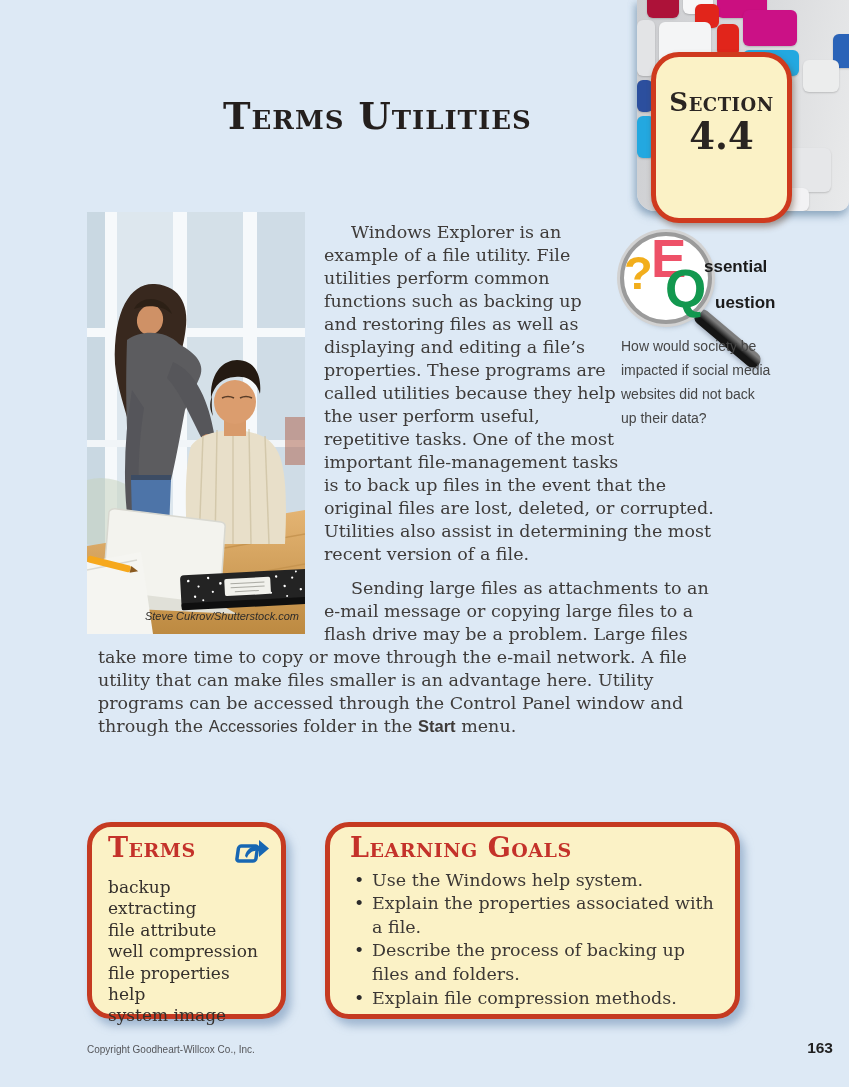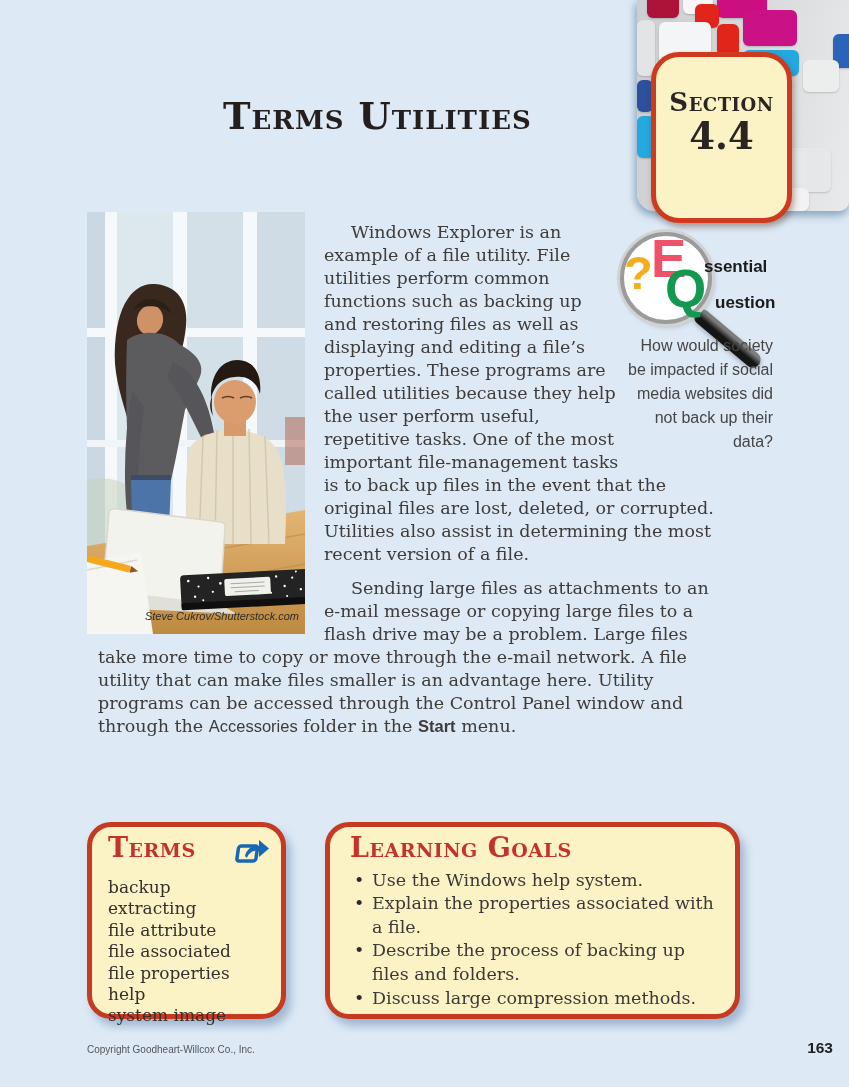--- a/index.html
+++ b/index.html
@@ -76,21 +76,21 @@
   .eq-letter{position:absolute;font-family:"Liberation Sans",sans-serif;font-weight:bold;line-height:1;}
   .eq-qmark{left:4px;top:17px;font-size:47px;color:#f2ae1c;}
   .eq-e{left:31px;top:0px;font-size:53px;color:#ee5168;}
   .eq-q{left:45px;top:30px;font-size:53px;color:#13984f;}
   .eq-word{position:absolute;font-family:"Liberation Sans",sans-serif;font-weight:bold;
     font-size:17px;color:#1b1b1b;line-height:1;}
   .eq-word-e{left:84px;top:26px;}
   .eq-word-q{left:95px;top:62px;}
   .eq-question{
     position:absolute;left:1px;top:102px;width:152px;
-    font-family:"Liberation Sans",sans-serif;font-size:16px;line-height:24px;color:#464646;text-align:right;
+    font-family:"Liberation Sans",sans-serif;font-size:14px;line-height:24px;color:#464646;
   }
 
   
   .info-box{
     position:absolute;box-sizing:border-box;background:#fbf2c6;
     border:5px solid #c53a21;border-radius:24px;
     box-shadow:5px 7px 8px rgba(120,150,185,.6);
   }
   .terms-box{left:87px;top:822px;width:199px;height:197px;padding:6px 12px 0 16px;}
   .goals-box{left:325px;top:822px;width:415px;height:197px;padding:6px 18px 0 20px;}
@@ -268,33 +268,33 @@
         <g transform="skewX(-8)">
           <rect x="5" y="9" width="19" height="15" rx="2.5" fill="none" stroke="#1767b3" stroke-width="3.5"></rect>
         </g>
         <path d="M10,19 C12,11 19,8 24,9 L24,3 L34,11.5 L24,20 L24,14 C19,13 14,15 12,21 Z" fill="#1767b3"></path>
       </svg>
     </div>
     <ul class="terms-list">
       <li>backup</li>
       <li>extracting</li>
       <li>file attribute</li>
-      <li>file associated</li>
+      <li>well compression</li>
       <li>file properties</li>
       <li>help</li>
       <li>system image</li>
     </ul>
   </div>
 
   <div class="info-box goals-box">
     <div class="box-title">Learning Goals</div>
     <ul class="goals-list">
       <li>Use the Windows help system.</li>
       <li>Explain the properties associated with a file.</li>
       <li>Describe the process of backing up files and folders.</li>
-      <li>Discuss large compression methods.</li>
+      <li>Explain file compression methods.</li>
     </ul>
   </div>
 
   <div class="footer-copy">Copyright Goodheart-Willcox Co., Inc.</div>
   <div class="page-number">163</div>
 
 </div>
 
 </body></html>

